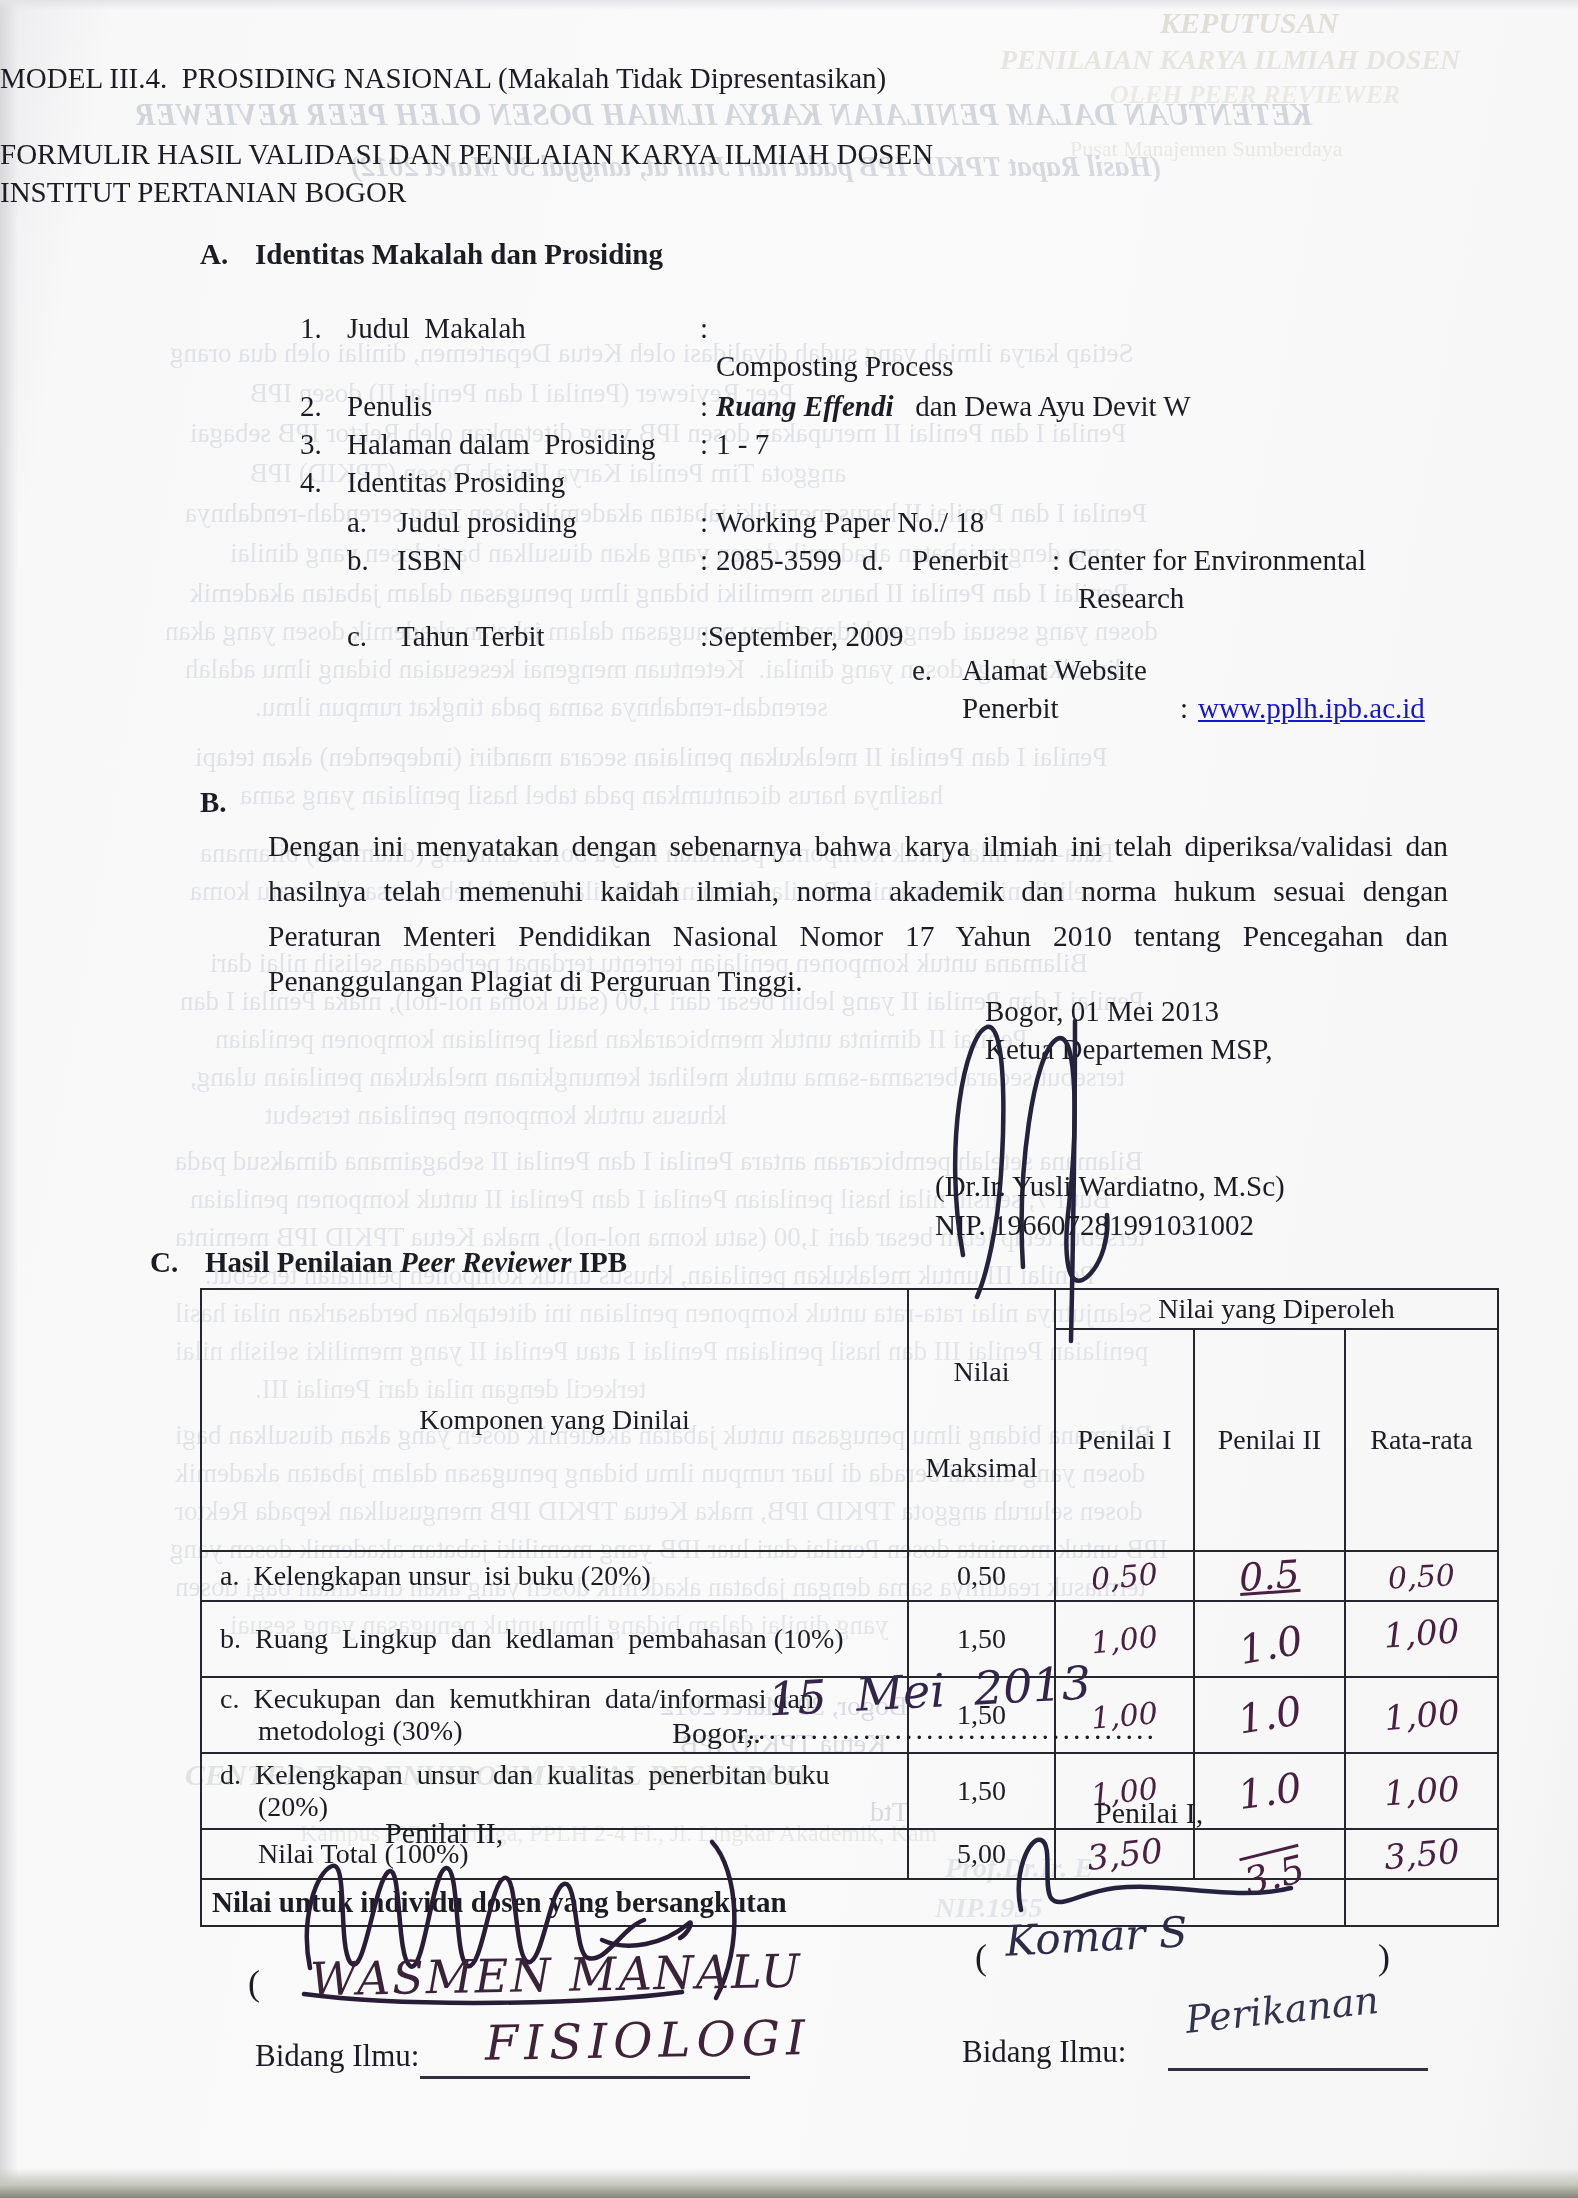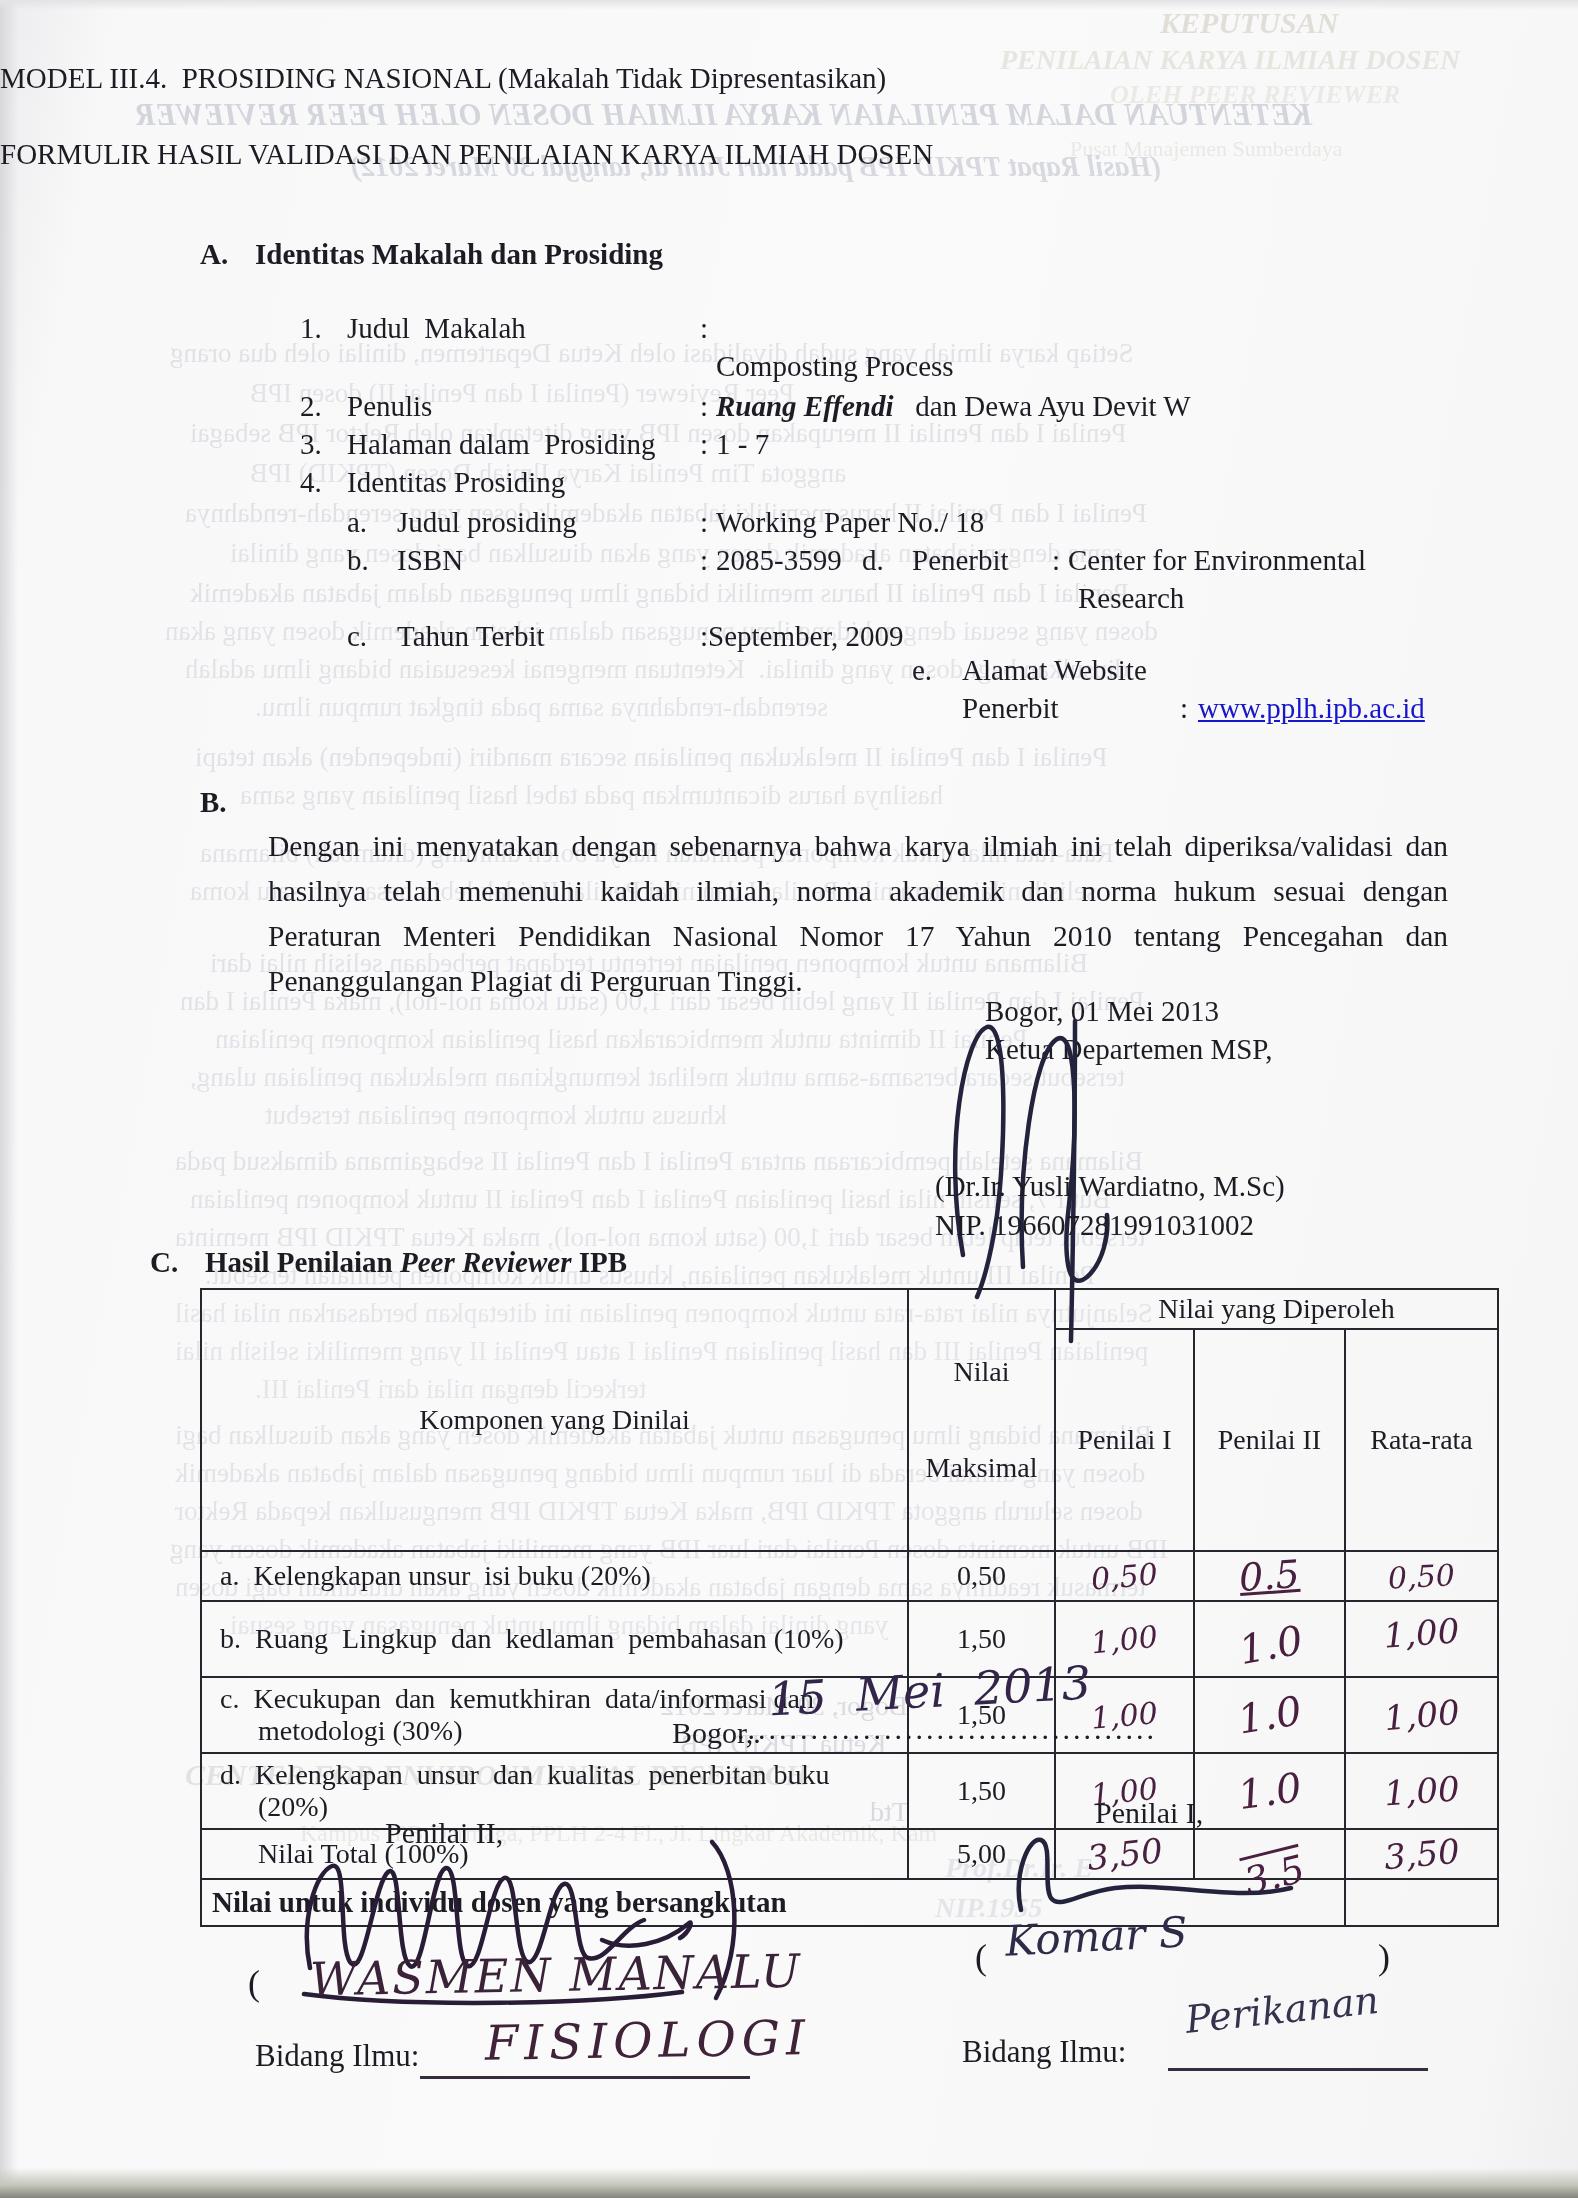--- a/index.html
+++ b/index.html
@@ -44,20 +44,21 @@
 <div class="page">
 
   <div class="abs" style="left:0;top:0;width:100%;height:100%;"><div class="bleed b" style="left: 1160px; top: 6px; font-size: 30px; opacity: 0.5; color: rgb(201, 197, 180);">KEPUTUSAN</div><div class="bleed b" style="left: 1000px; top: 44px; font-size: 28px; opacity: 0.42; color: rgb(206, 202, 187);">PENILAIAN KARYA ILMIAH DOSEN</div><div class="bleed b" style="left: 1110px; top: 80px; font-size: 26px; opacity: 0.35; color: rgb(209, 206, 193);">OLEH PEER REVIEWER</div><div class="bleed mir b" style="left: 135px; top: 97px; font-size: 31px; opacity: 0.5;">KETENTUAN DALAM PENILAIAN KARYA ILMIAH DOSEN OLEH PEER REVIEWER</div><div class="bleed mir b" style="left: 350px; top: 150px; font-size: 29px; opacity: 0.45;">(Hasil Rapat TPKID IPB pada hari Jum'at, tanggal 30 Maret 2012)</div><div class="bleed" style="left: 1070px; top: 136px; font-size: 22px; opacity: 0.3; color: rgb(198, 195, 182);">Pusat Manajemen Sumberdaya</div><div class="bleed mir" style="left: 170px; top: 338px; font-size: 27px; opacity: 0.32;">Setiap karya ilmiah yang sudah divalidasi oleh Ketua Departemen, dinilai oleh dua orang</div><div class="bleed mir" style="left: 250px; top: 378px; font-size: 27px; opacity: 0.3;">Peer Reviewer (Penilai I dan Penilai II) dosen IPB</div><div class="bleed mir" style="left: 190px; top: 418px; font-size: 27px; opacity: 0.32;">Penilai I dan Penilai II merupakan dosen IPB yang ditetapkan oleh Rektor IPB sebagai</div><div class="bleed mir" style="left: 250px; top: 458px; font-size: 27px; opacity: 0.3;">anggota Tim Penilai Karya Ilmiah Dosen (TPKID) IPB</div><div class="bleed mir" style="left: 185px; top: 498px; font-size: 27px; opacity: 0.32;">Penilai I dan Penilai II harus memiliki jabatan akademik dosen yang serendah-rendahnya</div><div class="bleed mir" style="left: 230px; top: 538px; font-size: 27px; opacity: 0.3;">sama dengan jabatan akademik dosen yang akan diusulkan bagi dosen yang dinilai</div><div class="bleed mir" style="left: 190px; top: 578px; font-size: 27px; opacity: 0.32;">Penilai I dan Penilai II harus memiliki bidang ilmu penugasan dalam jabatan akademik</div><div class="bleed mir" style="left: 165px; top: 616px; font-size: 27px; opacity: 0.3;">dosen yang sesuai dengan bidang ilmu penugasan dalam jabatan akademik dosen yang akan</div><div class="bleed mir" style="left: 185px; top: 654px; font-size: 27px; opacity: 0.3;">diusulkan bagi dosen yang dinilai.  Ketentuan mengenai kesesuaian bidang ilmu adalah</div><div class="bleed mir" style="left: 255px; top: 692px; font-size: 27px; opacity: 0.3;">serendah-rendahnya sama pada tingkat rumpun ilmu.</div><div class="bleed mir" style="left: 195px; top: 742px; font-size: 27px; opacity: 0.32;">Penilai I dan Penilai II melakukan penilaian secara mandiri (independen) akan tetapi</div><div class="bleed mir" style="left: 240px; top: 780px; font-size: 27px; opacity: 0.3;">hasilnya harus dicantumkan pada tabel hasil penilaian yang sama</div><div class="bleed mir" style="left: 200px; top: 838px; font-size: 27px; opacity: 0.3;">Rata-rata nilai untuk komponen penilaian hanya boleh dihitung (ditambah) bilamana</div><div class="bleed mir" style="left: 190px; top: 876px; font-size: 27px; opacity: 0.3;">selisih nilai antara nilai Penilai I dan nilai Penilai II tidak lebih besar dari satu koma</div><div class="bleed mir" style="left: 210px; top: 948px; font-size: 27px; opacity: 0.32;">Bilamana untuk komponen penilaian tertentu terdapat perbedaan selisih nilai dari</div><div class="bleed mir" style="left: 180px; top: 986px; font-size: 27px; opacity: 0.32;">Penilai I dan Penilai II yang lebih besar dari 1,00 (satu koma nol-nol), maka Penilai I dan</div><div class="bleed mir" style="left: 215px; top: 1024px; font-size: 27px; opacity: 0.3;">Penilai II diminta untuk membicarakan hasil penilaian komponen penilaian</div><div class="bleed mir" style="left: 190px; top: 1062px; font-size: 27px; opacity: 0.3;">tersebut secara bersama-sama untuk melihat kemungkinan melakukan penilaian ulang,</div><div class="bleed mir" style="left: 265px; top: 1100px; font-size: 27px; opacity: 0.3;">khusus untuk komponen penilaian tersebut</div><div class="bleed mir" style="left: 175px; top: 1146px; font-size: 27px; opacity: 0.32;">Bilamana setelah pembicaraan antara Penilai I dan Penilai II sebagaimana dimaksud pada</div><div class="bleed mir" style="left: 190px; top: 1184px; font-size: 27px; opacity: 0.3;">Butir 7, selisih nilai hasil penilaian Penilai I dan Penilai II untuk komponen penilaian</div><div class="bleed mir" style="left: 175px; top: 1222px; font-size: 27px; opacity: 0.3;">tersebut tetap lebih besar dari 1,00 (satu koma nol-nol), maka Ketua TPKID IPB meminta</div><div class="bleed mir" style="left: 205px; top: 1260px; font-size: 27px; opacity: 0.3;">Penilai III untuk melakukan penilaian, khusus untuk komponen penilaian tersebut.</div><div class="bleed mir" style="left: 175px; top: 1298px; font-size: 27px; opacity: 0.28;">Selanjutnya nilai rata-rata untuk komponen penilaian ini ditetapkan berdasarkan nilai hasil</div><div class="bleed mir" style="left: 175px; top: 1336px; font-size: 27px; opacity: 0.28;">penilaian Penilai III dan hasil penilaian Penilai I atau Penilai II yang memiliki selisih nilai</div><div class="bleed mir" style="left: 255px; top: 1374px; font-size: 27px; opacity: 0.28;">terkecil dengan nilai dari Penilai III.</div><div class="bleed mir" style="left: 175px; top: 1420px; font-size: 27px; opacity: 0.3;">Bilamana bidang ilmu penugasan untuk jabatan akademik dosen yang akan diusulkan bagi</div><div class="bleed mir" style="left: 175px; top: 1458px; font-size: 27px; opacity: 0.3;">dosen yang dinilai berada di luar rumpun ilmu bidang penugasan dalam jabatan akademik</div><div class="bleed mir" style="left: 175px; top: 1496px; font-size: 27px; opacity: 0.3;">dosen seluruh anggota TPKID IPB, maka Ketua TPKID IPB mengusulkan kepada Rektor</div><div class="bleed mir" style="left: 170px; top: 1534px; font-size: 27px; opacity: 0.3;">IPB untuk meminta dosen Penilai dari luar IPB yang memiliki jabatan akademik dosen yang</div><div class="bleed mir" style="left: 175px; top: 1572px; font-size: 27px; opacity: 0.3;">termasuk readlinya sama dengan jabatan akademik dosen yang akan diusulkan bagi dosen</div><div class="bleed mir" style="left: 230px; top: 1610px; font-size: 27px; opacity: 0.28;">yang dinilai dalam bidang ilmu untuk penugasan yang sesuai</div><div class="bleed mir" style="left: 660px; top: 1690px; font-size: 28px; opacity: 0.42;">Bogor, 30 Maret 2012</div><div class="bleed mir" style="left: 680px; top: 1728px; font-size: 28px; opacity: 0.42;">Ketua TPKID IPB</div><div class="bleed b" style="left: 185px; top: 1758px; font-size: 30px; opacity: 0.3; color: rgb(169, 178, 164);">CENTER FOR ENVIRONMENTAL RESEARCH</div><div class="bleed" style="left: 300px; top: 1820px; font-size: 24px; opacity: 0.25; color: rgb(178, 186, 174);">Kampus IPB Darmaga, PPLH 2-4 Fl., Jl. Lingkar Akademik, Kam</div><div class="bleed mir" style="left: 870px; top: 1796px; font-size: 28px; opacity: 0.45;">Ttd</div><div class="bleed b" style="left: 945px; top: 1852px; font-size: 28px; opacity: 0.3; color: rgb(181, 185, 197);">Prof.Dr.Ir. E</div><div class="bleed b" style="left: 935px; top: 1892px; font-size: 28px; opacity: 0.3; color: rgb(181, 185, 197);">NIP.1955</div></div>
 
   <div class="edge-left"></div>
   <div class="edge-top"></div>
   <div class="edge-bottom"></div>
 
   <div class="abs t center" style="top:62px">MODEL III.4.  PROSIDING NASIONAL (Makalah Tidak Dipresentasikan)</div>
   <div class="abs t center" style="top:138px">FORMULIR HASIL VALIDASI DAN PENILAIAN KARYA ILMIAH DOSEN</div>
+  <div class="abs t center" style="top:176px">INSTITUT PERTANIAN BOGOR</div>
 
   <span class="abs t b" style="left:200px;top:238px">A.</span>
   <span class="abs t b" style="left:255px;top:238px">Identitas Makalah dan Prosiding</span>
 
   <span class="abs t" style="left:300px;top:312px">1.</span>
   <span class="abs t" style="left:347px;top:312px">Judul  Makalah</span>
   <span class="abs t" style="left:700px;top:312px">:</span>
   <span class="abs t" style="left:716px;top:350px">Composting Process</span>
 
   <span class="abs t" style="left:300px;top:390px">2.</span>

